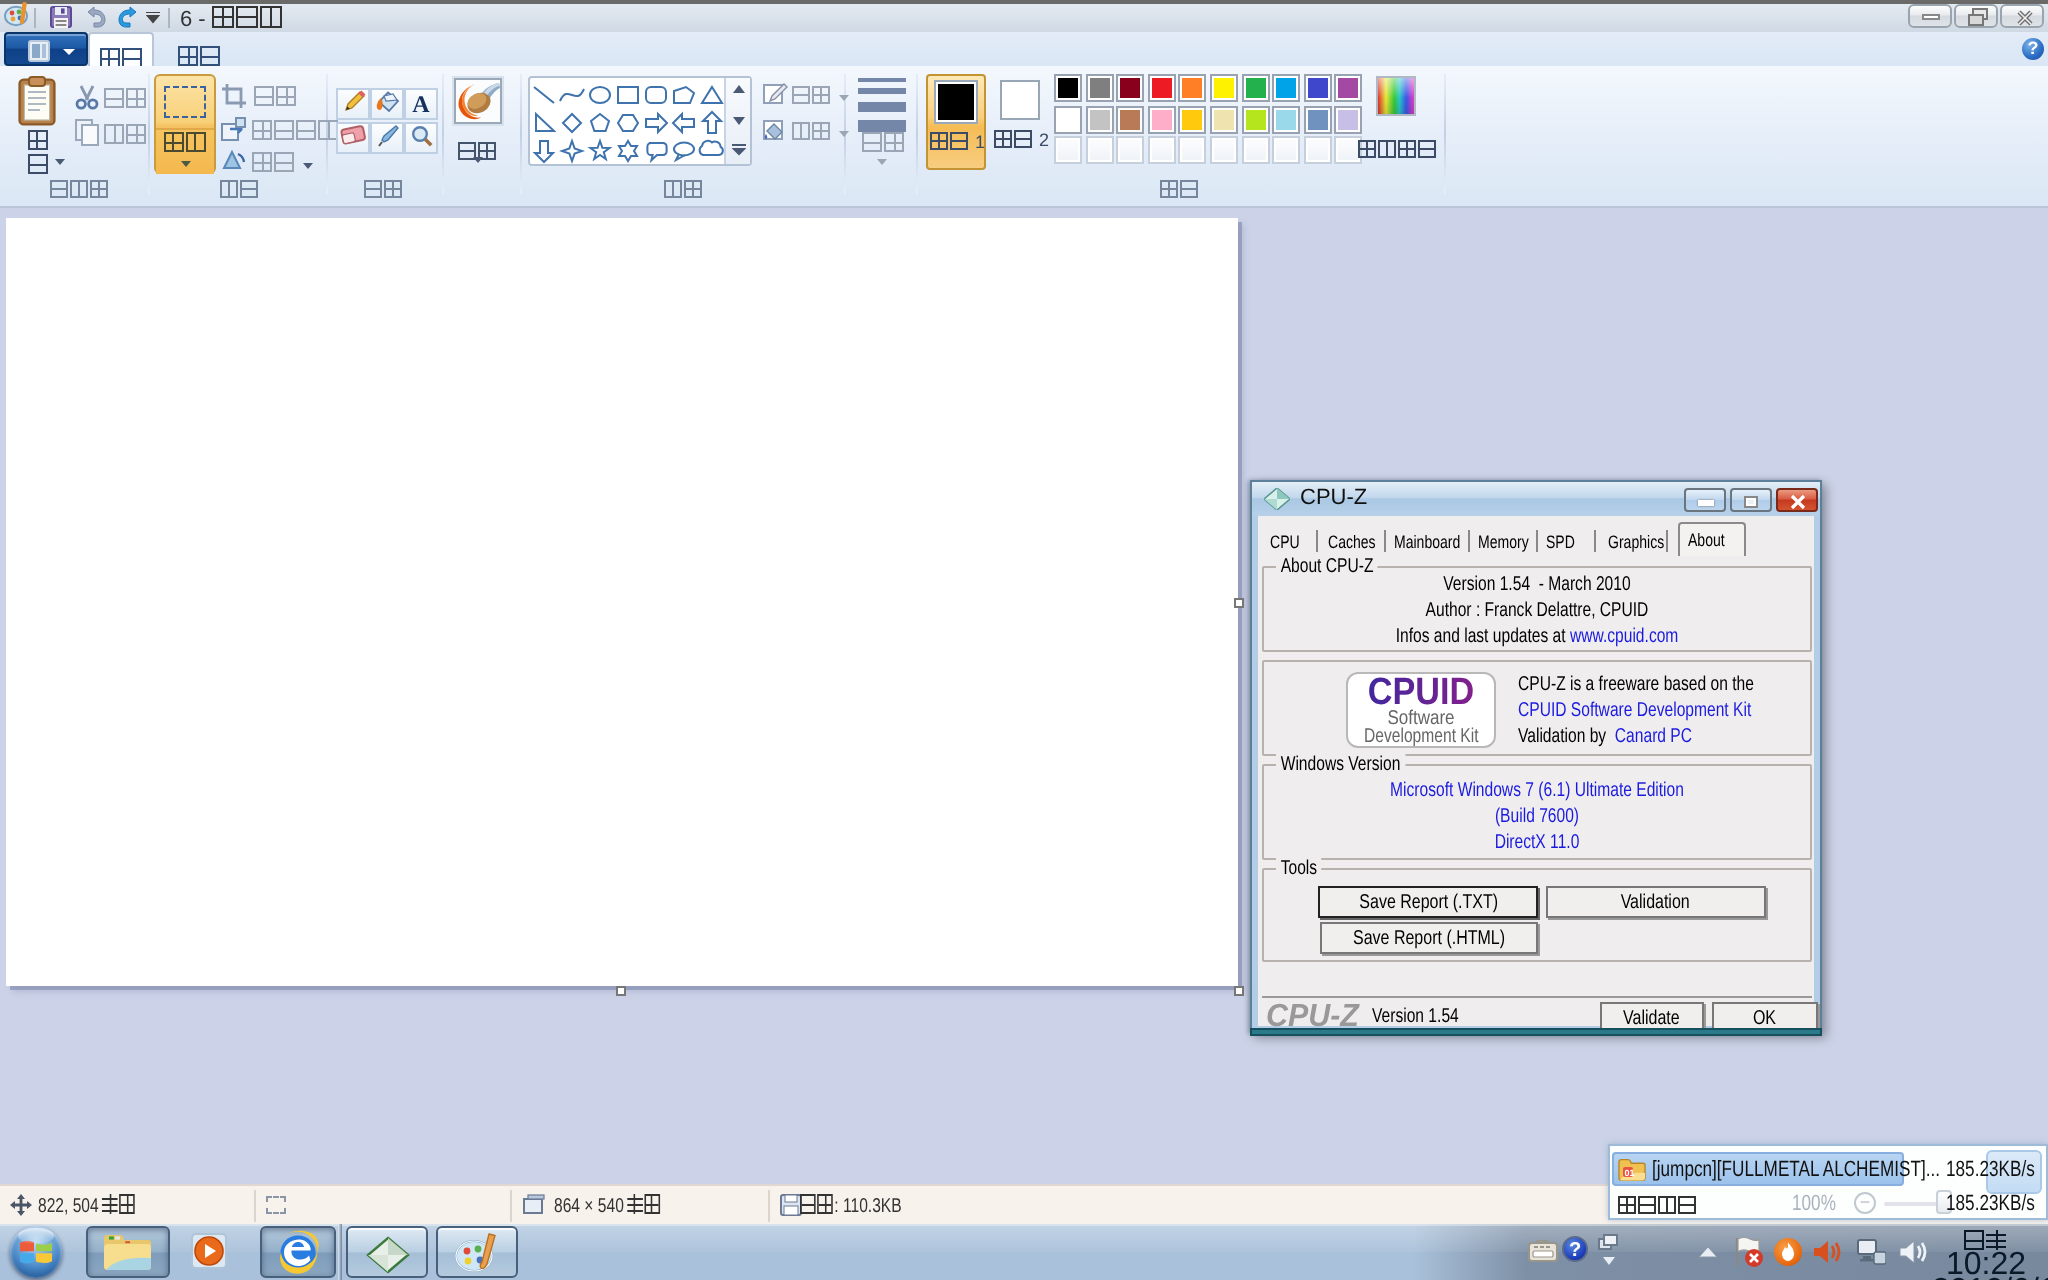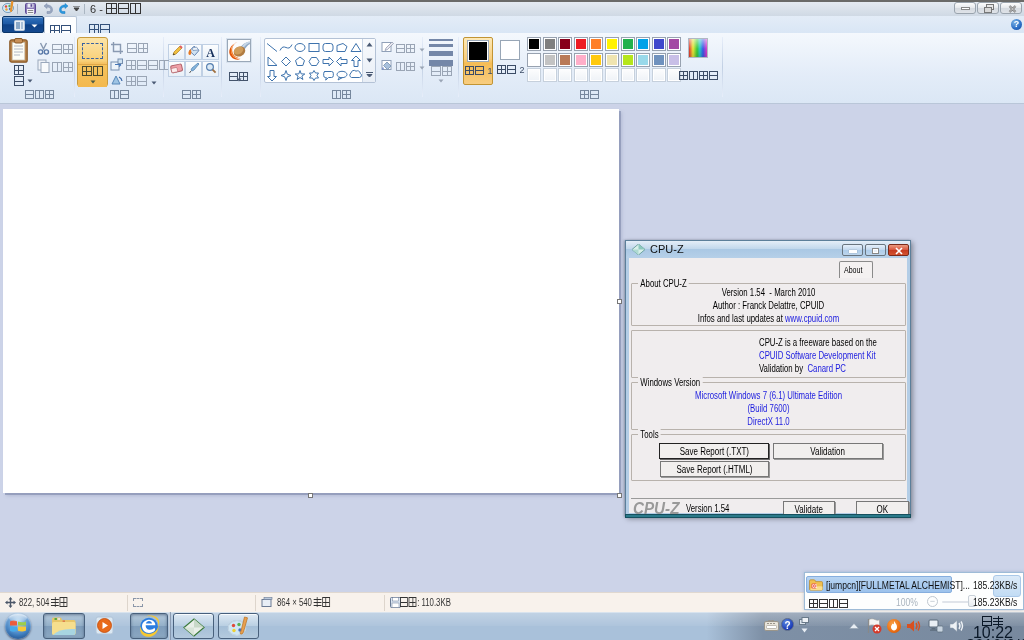--- a/index.html
+++ b/index.html
@@ -502,49 +502,69 @@
     <div class="ab cbtn" style="left:239px;top:3px">
         <div style="margin:2.5px auto 0;width:7px;height:6px;border:1px solid #888;background:#e8f0f8;box-shadow:inset 0 0 0 1px #fff"></div>
       </div>
     <div class="ab cbtn" style="left:262px;top:3px;width:21px;background:linear-gradient(#eb9a80,#d95b43 45%,#c43a20 50%,#d4532f);border-color:#7a2a1a">
       <svg width="8" height="8" viewBox="0 0 8 8" style="margin:2px 0 0 6px">
           <path d="M1 1 L7 7 M7 1 L1 7" stroke="#fff" stroke-width="1.6"></path>
         </svg>
     </div>
   </div>
 
+  <div class="ab" style="left:0;top:22px;width:284px;height:15px;font-size:9px;color:#000">
+    <span class="ab sxl" style="left:9px;top:3px">CPU</span>
+      <span class="ab tsep" style="left:32px"></span>
+    <span class="ab sxl" style="left:38px;top:3px">Caches</span>
+      <span class="ab tsep" style="left:66px"></span>
+    <span class="ab sxl" style="left:71px;top:3px">Mainboard</span>
+      <span class="ab tsep" style="left:108px"></span>
+    <span class="ab sxl" style="left:113px;top:3px">Memory</span>
+      <span class="ab tsep" style="left:142px"></span>
+    <span class="ab sxl" style="left:147px;top:3px">SPD</span>
+      <span class="ab tsep" style="left:171px"></span>
+    <span class="ab sxl" style="left:178px;top:3px">Graphics</span>
+      <span class="ab tsep" style="left:207px"></span>
+    <span class="ab tsep" style="left:245px"></span>
+  </div>
   <div class="ab" style="left:213px;top:20px;width:34px;height:17px;background:#f4f1f1;border:1px solid #8a8a8a;border-bottom:none;border-radius:2px 2px 0 0;text-align:center;padding-top:3px;font-size:9px;z-index:2"><span class="sxl" style="display:inline-block">About</span></div>
 
   <div class="gbox" style="left:5px;top:42px;width:275px;height:43px"></div>
   <div class="ab sxl" style="left:12px;top:37px;background:#f0edee;padding:0 3px">About CPU-Z</div>
   <div class="ab ctr" style="left:5px;top:46px">Version 1.54&nbsp; - March 2010</div>
   <div class="ab ctr" style="left:5px;top:59px">Author : Franck Delattre, CPUID</div>
   <div class="ab ctr" style="left:5px;top:72px">Infos and last updates at <span class="blu">www.cpuid.com</span></div>
 
   <div class="gbox" style="left:5px;top:89px;width:275px;height:48px"></div>
+  <div class="ab" style="left:47px;top:95px;width:75px;height:38px;background:#fff;border:1px solid #b8b8b8;border-radius:6px;text-align:center;overflow:hidden">
+    <div style="font-size:19px;font-weight:bold;background:linear-gradient(90deg,#3a28a0,#8a1f8a);-webkit-background-clip:text;color:transparent;line-height:17px;margin-top:1px;transform:scaleX(.9)">CPUID</div>
+    <div style="font-size:10px;color:#666;line-height:9px;transform:scaleX(.85)">Software</div>
+    <div style="font-size:10px;color:#666;line-height:10px;transform:scaleX(.78);white-space:nowrap">Development Kit</div>
+  </div>
   <div class="ab sxl" style="left:133px;top:96px">CPU-Z is a freeware based on the</div>
   <div class="ab sxl blu" style="left:133px;top:109px">CPUID Software Development Kit</div>
   <div class="ab sxl" style="left:133px;top:122px">Validation by&nbsp; <span class="blu">Canard PC</span></div>
 
   <div class="gbox" style="left:5px;top:141px;width:275px;height:48px"></div>
   <div class="ab sxl" style="left:12px;top:136px;background:#f0edee;padding:0 3px">Windows Version</div>
   <div class="ab ctr blu" style="left:5px;top:149px">Microsoft Windows 7 (6.1) Ultimate Edition</div>
   <div class="ab ctr blu" style="left:5px;top:162px">(Build 7600)</div>
   <div class="ab ctr blu" style="left:5px;top:175px">DirectX 11.0</div>
 
   <div class="gbox" style="left:5px;top:193px;width:275px;height:47px"></div>
   <div class="ab sxl" style="left:12px;top:188px;background:#f0edee;padding:0 3px">Tools</div>
   <div class="ab cbt" style="left:33px;top:202px;width:110px;border:1px solid #222;box-shadow:1px 1px 0 #666"><span>Save Report (.TXT)</span></div>
   <div class="ab cbt" style="left:147px;top:202px;width:110px"><span>Validation</span></div>
   <div class="ab cbt" style="left:34px;top:220px;width:109px"><span>Save Report (.HTML)</span></div>
 
   <div class="ab" style="left:5px;top:257px;width:275px;height:1px;background:#9a9a9a"></div>
   <div class="ab" style="left:7px;top:259px;font-size:16px;font-weight:bold;font-style:italic;color:#999;letter-spacing:0;transform:scaleX(.95);transform-origin:0 0">CPU-Z</div>
   <div class="ab sxl" style="left:60px;top:262px">Version 1.54</div>
-  <div class="ab cbt" style="left:157px;top:260px;width:52px"><span>Validate</span></div>
+  <div class="ab cbt" style="left:174px;top:260px;width:52px"><span>Validate</span></div>
   <div class="ab cbt" style="left:230px;top:260px;width:53px"><span>OK</span></div>
   <div class="ab" style="left:-1px;top:273px;width:286px;height:4px;background:#2a7a8a;border:1px solid #16505e"></div>
 </div>
 
 <div class="ab" id="popup" style="left:804px;top:572px;width:220px;height:38px;background:#fdfefe;border:1px solid #9ebbd7;font-size:11px;color:#111;box-shadow:0 0 3px rgba(120,150,190,.5)">
   <div class="ab" style="left:188px;top:2px;width:28px;height:22px;background:linear-gradient(#dceaf8,#c2dcf4);border:1px solid #aac8e8;border-radius:3px"></div>
   <div class="ab" style="left:1px;top:3px;width:146px;height:17px;background:linear-gradient(#b8d4f2,#9cc2ec);border:1px solid #86aede;border-radius:2px"></div>
   <svg class="ab" style="left:4px;top:6px" width="14" height="12" viewBox="0 0 14 12">
     <path d="M0.5 2 Q0.5 0.8 1.6 0.8 L5 0.8 Q5.8 0.8 6.2 1.6 L6.6 2.6 L12.6 2.6 Q13.5 2.6 13.5 3.6 L13.5 10 Q13.5 11.2 12.3 11.2 L1.7 11.2 Q0.5 11.2 0.5 10 Z" fill="#f0c050" stroke="#b8862a" stroke-width=".7"></path>
     <path d="M1 11 Q4 6.5 13.5 7.5 L13.5 10 Q13.5 11.2 12.3 11.2 L1.7 11.2Z" fill="#fadf90"></path>

